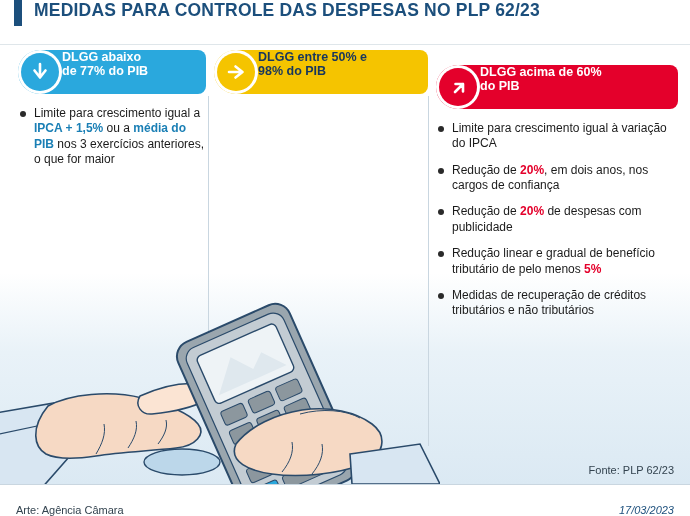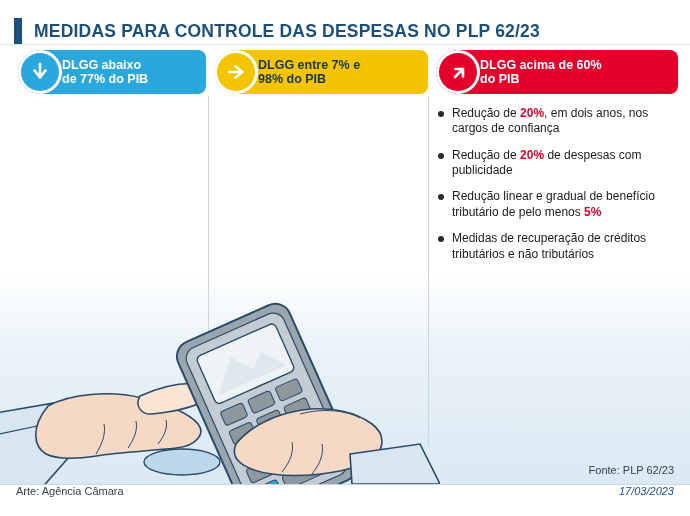--- a/index.html
+++ b/index.html
@@ -16,26 +16,26 @@
   .page {
     position: relative;
     width: 690px;
     height: 516px;
     background: #ffffff;
     box-sizing: border-box;
   }
   
   .header {
     position: absolute;
-    left: 0; top: 9px;
+    left: 0; top: 0;
     width: 690px;
     height: 44px;
     background: #ffffff;
     display: flex;
-    align-items: center;
+    align-items: flex-start;
   }
   .header-bar {
     width: 8px;
     height: 26px;
     background: #1c4f7c;
     margin-left: 14px;
     margin-right: 12px;
   }
   .header-title {
     color: #1c4f7c;
@@ -67,36 +67,35 @@
     width: 660px;
     display: flex;
     gap: 0px;
   }
   .col {
     position: relative;
     box-sizing: border-box;
   }
   .col-1 { width: 196px; padding-right: 8px; }
   .col-2 { width: 222px; padding-right: 8px; }
-  .col-3 { width: 242px; }
+  .col-3 { width: 242px; margin-top: 15px; }
 
   .col-divider {
     position: absolute;
     top: 52px;
     width: 1px;
     background: #c9d6e0;
   }
   .div-1 { left: 208px; height: 240px; }
   .div-2 { left: 428px; height: 350px; }
 
   
   .chip {
     position: relative;
     display: flex;
-    align-items: center;
     height: 44px;
     border-radius: 22px 8px 8px 22px;
     color: #ffffff;
     padding-left: 44px;
     padding-right: 10px;
     box-sizing: border-box;
     font-size: 12.5px;
     font-weight: bold;
     line-height: 1.15;
   }
@@ -178,21 +177,21 @@
   }
   
   .footer {
     position: absolute;
     left: 0; top: 484px;
     width: 690px;
     height: 32px;
     background: #ffffff;
     border-top: 1px solid #c9d6e0;
     display: flex;
-    align-items: flex-start;
+    align-items: flex-end;
     justify-content: space-between;
     box-sizing: border-box;
     padding: 0 16px;
   }
   .footer span {
     font-size: 11px;
     color: #33434f;
   }
   .footer .date { color: #1c4f7c; font-style: italic; }
 </style>
@@ -221,33 +220,38 @@
               <svg class="arrow-svg" width="22" height="22" viewBox="0 0 22 22" aria-hidden="true">
                 <path d="M11 3 L11 14 M11 16.5 L5.5 9.5 M11 16.5 L16.5 9.5" stroke="#ffffff" stroke-width="2.6" fill="none" stroke-linecap="round" stroke-linejoin="round"></path>
               </svg>
             </div>
           </div>
           <span class="chip-text">
             <span>DLGG abaixo</span><br>
             <span>de 77% do PIB</span>
           </span>
         </div>
+        <ul class="bullets">
+          <li>
+            <span>Limite para crescimento igual a </span><span class="hl-blue">IPCA + 1,5%</span><span> ou a </span><span class="hl-blue">média do PIB</span><span> nos 3 exercícios anteriores, o que for maior</span>
+          </li>
+        </ul>
       </div>
 
       <div class="col col-2">
         <div class="chip chip-yellow">
           <div class="chip-circle">
             <div class="inner inner-yellow">
               <svg class="arrow-svg" width="22" height="22" viewBox="0 0 22 22" aria-hidden="true">
                 <path d="M4 11 L15 11 M17.5 11 L10.5 5.5 M17.5 11 L10.5 16.5" stroke="#ffffff" stroke-width="2.6" fill="none" stroke-linecap="round" stroke-linejoin="round"></path>
               </svg>
             </div>
           </div>
           <span class="chip-text">
-            <span>DLGG entre 7% e</span><br>
+            <span>DLGG entre 50% e</span><br>
             <span>98% do PIB</span>
           </span>
         </div>
         <ul class="bullets">
         </ul>
       </div>
 
       <div class="col col-3">
         <div class="chip chip-red">
           <div class="chip-circle">
@@ -256,20 +260,23 @@
                 <path d="M8 16 L16 8 M16 8 L8.5 8 M16 8 L16 15.5" stroke="#ffffff" stroke-width="2.6" fill="none" stroke-linecap="round" stroke-linejoin="round"></path>
               </svg>
             </div>
           </div>
           <span class="chip-text">
             <span>DLGG acima de 60%</span><br>
             <span>do PIB</span>
           </span>
         </div>
         <ul class="bullets">
+          <li>
+            <span>Limite para crescimento igual à variação do IPCA</span>
+          </li>
           <li>
             <span>Redução de </span><span class="hl-red">20%</span><span>, em dois anos, nos cargos de confiança</span>
           </li>
           <li>
             <span>Redução de </span><span class="hl-red">20%</span><span> de despesas com publicidade</span>
           </li>
           <li>
             <span>Redução linear e gradual de benefício tributário de pelo menos </span><span class="hl-red">5%</span>
           </li>
           <li>

